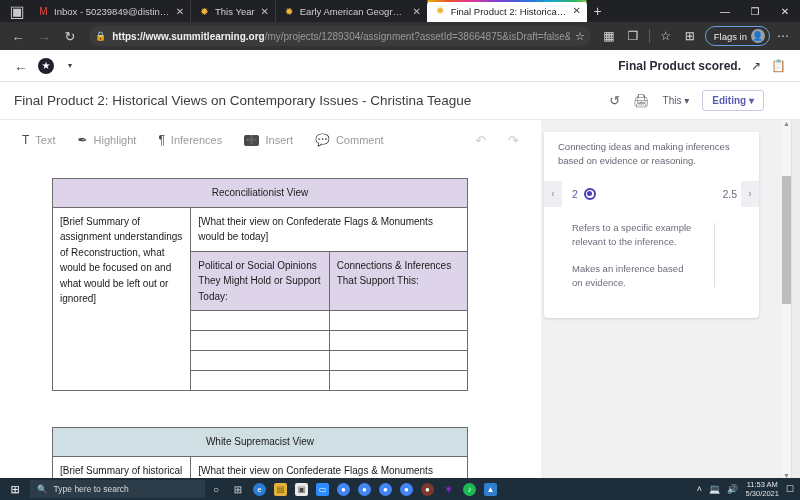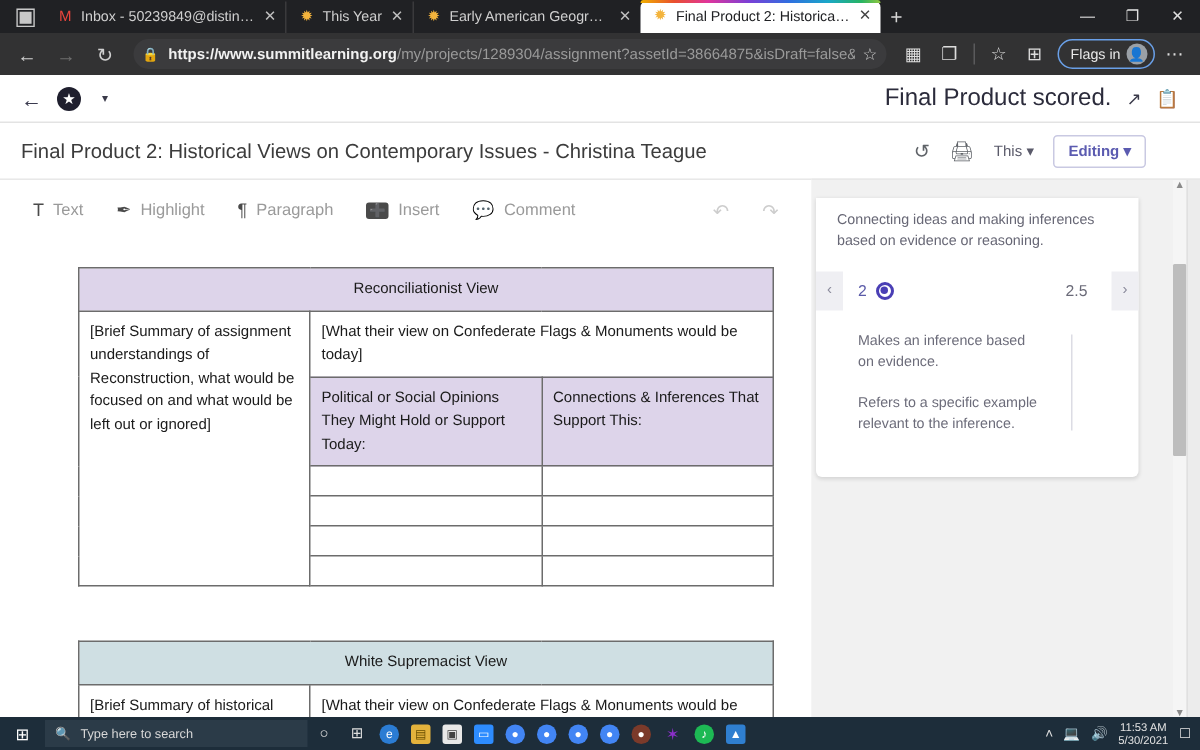--- a/index.html
+++ b/index.html
@@ -132,21 +132,21 @@
   .back-arrow { font-size: 14px; color: #3b3b4f; margin-right: 10px; }
   .star-badge {
     width: 16px; height: 16px; border-radius: 50%;
     background: #1f1f2e; color: #fff;
     display: flex; align-items: center; justify-content: center;
     font-size: 10px; margin-right: 7px; flex: 0 0 16px;
   }
   .app-title { font-size: 12.5px; font-weight: bold; color: #2b2b3b; }
   .caret { font-size: 8px; color: #3a3a4a; margin-left: 7px; }
   .hdr-right { margin-left: auto; display: flex; align-items: center; gap: 10px; }
-  .scored-text { font-size: 16px; font-weight: normal; color: #2b2b3b; }
+  .scored-text { font-size: 12px; font-weight: bold; color: #2b2b3b; }
   .hdr-ico { font-size: 12px; color: #3a3a4a; }
 
   .doc-header {
     height: 37px;
     display: flex; align-items: center; padding: 0 14px;
     background: #fff;
   }
   .doc-title { font-size: 13.5px; color: #3c3c3c; }
   .doc-right { margin-left: auto; display: flex; align-items: center; gap: 13px; }
   .doc-ico { font-size: 13px; color: #5f6368; }
@@ -179,21 +179,21 @@
     padding: 0 22px; gap: 22px;
   }
   .etool { display: flex; align-items: center; gap: 6px; color: #9a9a9a; font-size: 11px; }
   .etool .ei { font-size: 12px; color: #4a4a4a; }
   .etool-right { margin-left: auto; display: flex; gap: 22px; }
   .etool-right span { color: #cdcdcd; font-size: 13px; }
 
   .doc-body { padding: 18px 30px 0 52px; }
 
   table.vtable {
-    border-collapse: collapse; width: 464px;
+    border-collapse: collapse; width: 416px;
     table-layout: fixed;
     margin-bottom: 36px;
   }
   table.vtable td {
     border: 1px solid #6c6c6c;
     font-size: 10px; color: #1a1a1a;
     padding: 6px 7px;
     vertical-align: top;
     line-height: 1.55;
   }
@@ -230,21 +230,21 @@
     display: flex; align-items: center; justify-content: center;
     color: #8b8b9c; font-size: 10px;
   }
   .score-left { font-size: 10.5px; color: #5a5aa8; margin-left: 10px; }
   .radio-sel {
     width: 12px; height: 12px; border-radius: 50%;
     border: 2px solid #4a3fb5; margin-left: 6px;
     display: flex; align-items: center; justify-content: center;
   }
   .radio-sel i { width: 5px; height: 5px; border-radius: 50%; background: #4a3fb5; display:block; }
-  .score-right { margin-left: auto; font-size: 10.5px; color: #6a6a78; margin-right: 16px; }
+  .score-right { margin-left: auto; font-size: 10.5px; color: #6a6a78; margin-right: 4px; }
   .crit-list { margin: 14px 0 0 0; padding-left: 28px; position: relative; }
   .crit-list:before {
     content: ""; position: absolute; right: 44px; top: 2px;
     width: 1px; height: 64px; background: #dcdce4;
   }
   .crit { font-size: 9.5px; color: #6c6c7a; line-height: 1.5; margin-bottom: 13px; width: 120px; }
 
   .scrollbar-track {
     position: absolute; right: 9px; top: 0; width: 9px; height: 359px;
     background: #f5f5f5;
@@ -389,21 +389,21 @@
           <span class="etool">
             <span class="ei">T</span>
             <span>Text</span>
           </span>
           <span class="etool">
             <span class="ei">✒</span>
             <span>Highlight</span>
           </span>
           <span class="etool">
             <span class="ei">¶</span>
-            <span>Paragraph</span>
+            <span>Inferences</span>
           </span>
           <span class="etool">
             <span class="ei" style="font-size:9px;background:#4a4a4a;color:#fff;padding:1px 2px;border-radius:2px;line-height:1">➕</span>
             <span>Insert</span>
           </span>
           <span class="etool">
             <span class="ei">💬</span>
             <span>Comment</span>
           </span>
           <span class="etool-right">
@@ -468,22 +468,22 @@
           <div class="score-row">
             <span class="arrow-btn">‹</span>
             <span class="score-left">2</span>
             <span class="radio-sel">
                 <i></i>
               </span>
             <span class="score-right">2.5</span>
             <span class="arrow-btn">›</span>
           </div>
           <div class="crit-list">
+            <div class="crit">Refers to a specific example relevant to the inference.</div>
             <div class="crit">Makes an inference based on evidence.</div>
-            <div class="crit">Refers to a specific example relevant to the inference.</div>
           </div>
         </div>
 
         <div class="scrollbar-track">
           <div class="scroll-up">▲</div>
           <div class="scroll-thumb"></div>
           <div class="scroll-down">▼</div>
         </div>
         <div class="pane-divider"></div>
       </div>

